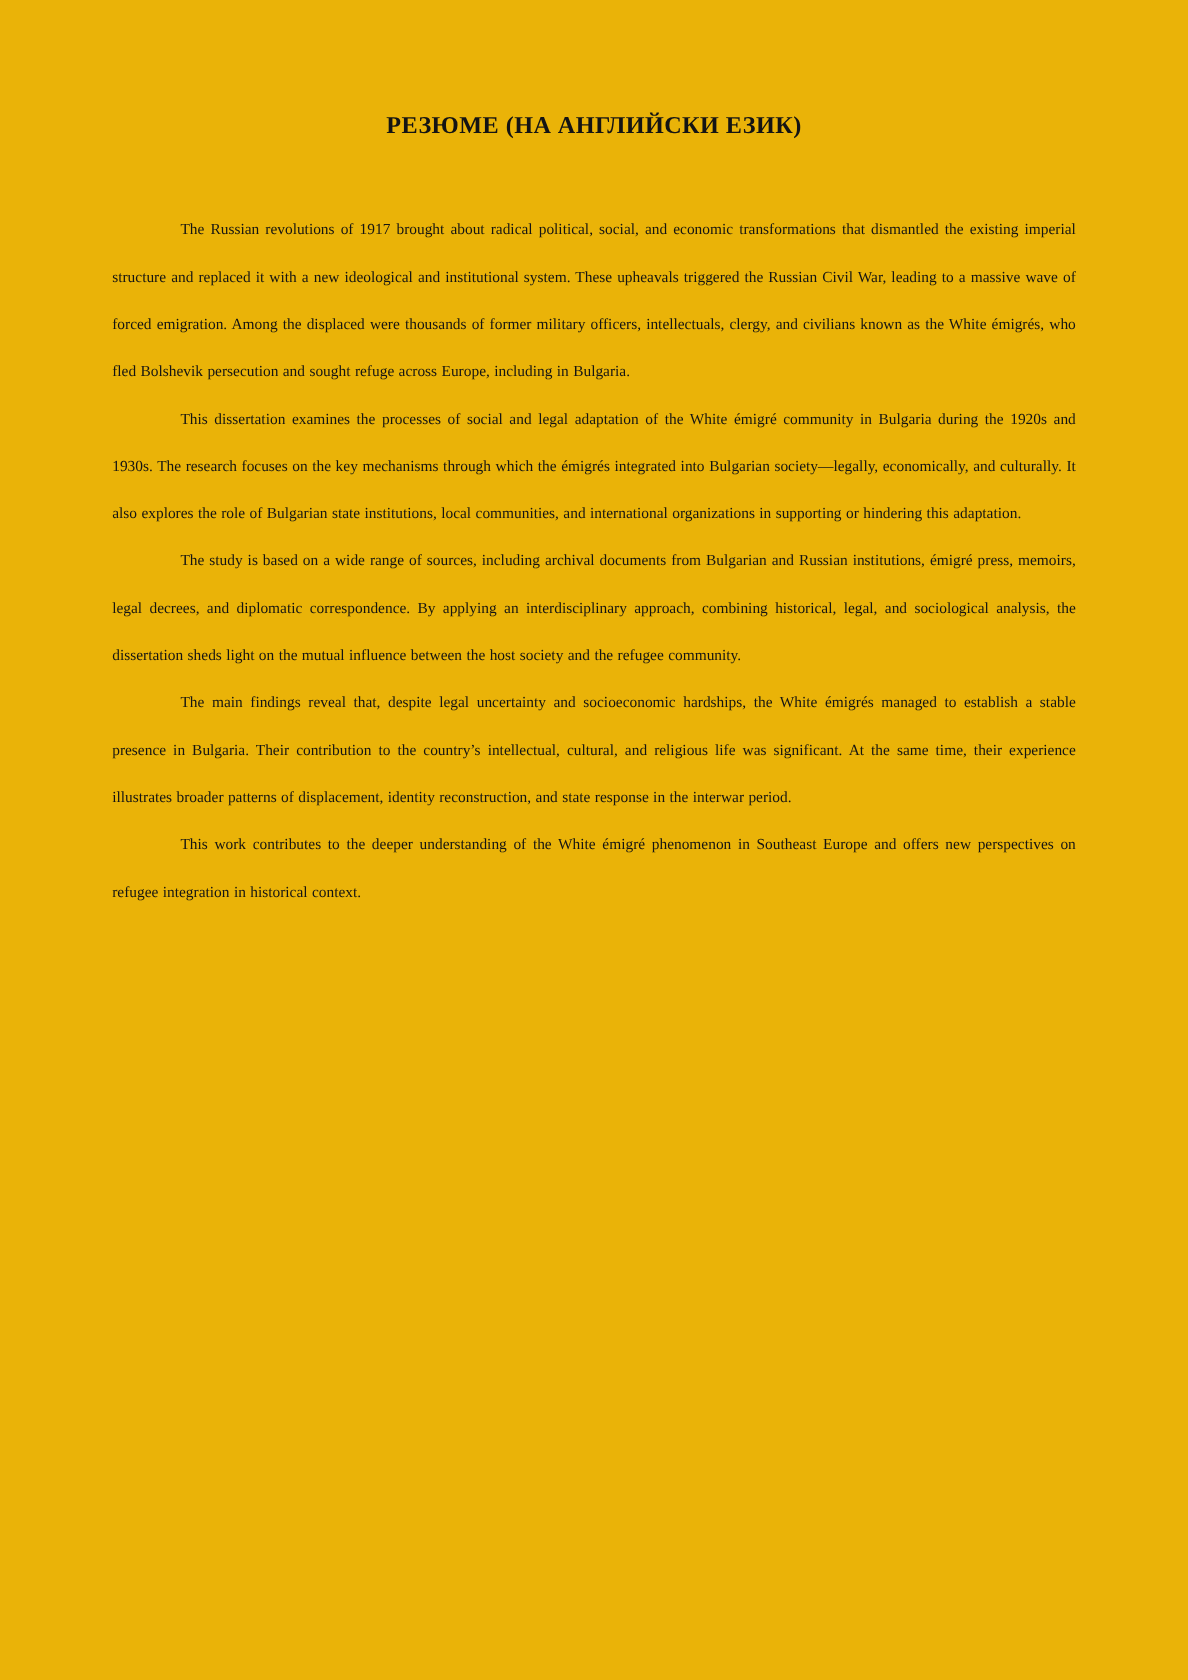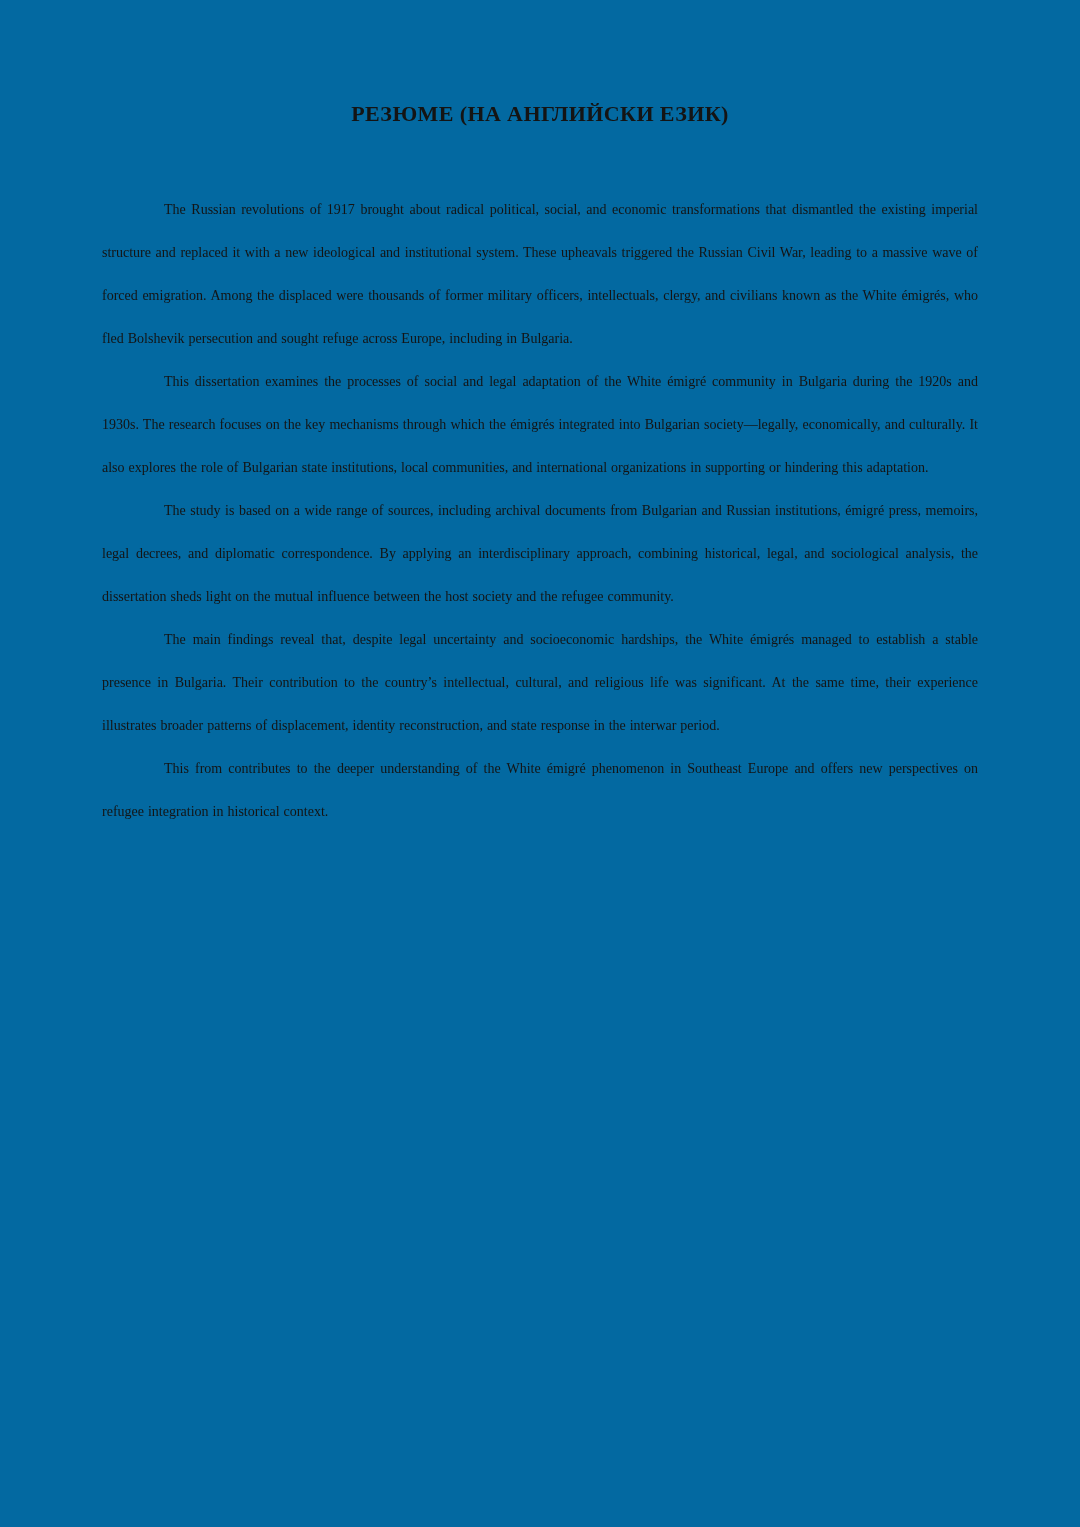--- a/index.html
+++ b/index.html
@@ -5,21 +5,21 @@
   html, body {
     margin: 0;
     padding: 0;
     background: #ffffff;
   }
   .page {
     position: relative;
     width: 1080px;
     height: 1527px;
     margin: 0 auto;
-    background: #0369a1;
+    background: #eab308;
     box-sizing: border-box;
     padding: 100px 102px 0 102px;
     font-family: "Liberation Serif", serif;
     color: #141414;
     overflow: hidden;
   }
   .doc-title {
     margin: 0 0 60px 0;
     text-align: center;
     font-size: 22px;
@@ -43,14 +43,14 @@
   <h1 class="doc-title">РЕЗЮМЕ (НА АНГЛИЙСКИ ЕЗИК)</h1>
 
   <p class="doc-par">The Russian revolutions of 1917 brought about radical political, social, and economic transformations that dismantled the existing imperial structure and replaced it with a new ideological and institutional system. These upheavals triggered the Russian Civil War, leading to a massive wave of forced emigration. Among the displaced were thousands of former military officers, intellectuals, clergy, and civilians known as the White émigrés, who fled Bolshevik persecution and sought refuge across Europe, including in Bulgaria.</p>
 
   <p class="doc-par">This dissertation examines the processes of social and legal adaptation of the White émigré community in Bulgaria during the 1920s and 1930s. The research focuses on the key mechanisms through which the émigrés integrated into Bulgarian society—legally, economically, and culturally. It also explores the role of Bulgarian state institutions, local communities, and international organizations in supporting or hindering this adaptation.</p>
 
   <p class="doc-par">The study is based on a wide range of sources, including archival documents from Bulgarian and Russian institutions, émigré press, memoirs, legal decrees, and diplomatic correspondence. By applying an interdisciplinary approach, combining historical, legal, and sociological analysis, the dissertation sheds light on the mutual influence between the host society and the refugee community.</p>
 
   <p class="doc-par">The main findings reveal that, despite legal uncertainty and socioeconomic hardships, the White émigrés managed to establish a stable presence in Bulgaria. Their contribution to the country’s intellectual, cultural, and religious life was significant. At the same time, their experience illustrates broader patterns of displacement, identity reconstruction, and state response in the interwar period.</p>
 
-  <p class="doc-par">This from contributes to the deeper understanding of the White émigré phenomenon in Southeast Europe and offers new perspectives on refugee integration in historical context.</p>
+  <p class="doc-par">This work contributes to the deeper understanding of the White émigré phenomenon in Southeast Europe and offers new perspectives on refugee integration in historical context.</p>
 </div>
 
 </body></html>

